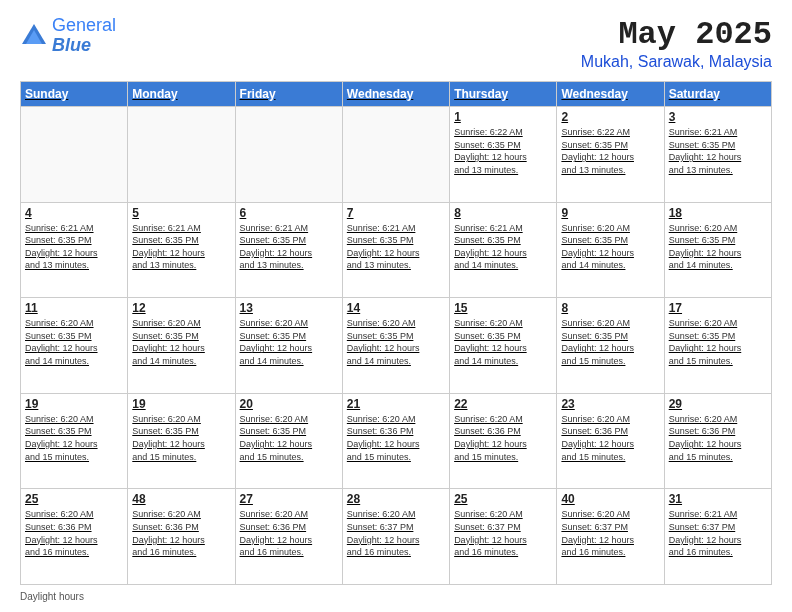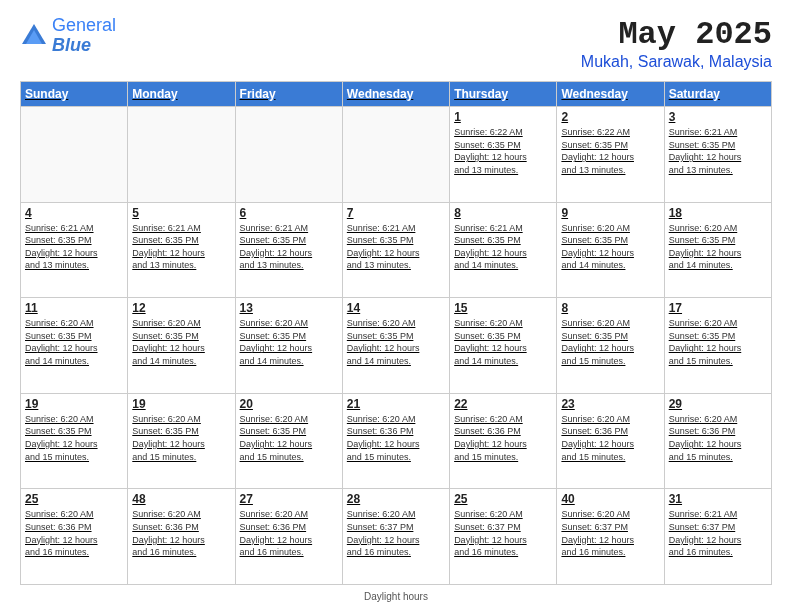--- a/index.html
+++ b/index.html
@@ -100,21 +100,21 @@
     }
     .day-info {
       font-size: 9px;
       color: #333;
       line-height: 1.4;
     }
     .footer {
       margin-top: 6px;
       font-size: 10px;
       color: #555;
-      text-align: center;
+      text-align: left;
     }
   </style>
 </head>
 <body>
 
 <div class="page">
   <div class="header">
     <div class="logo">
       <svg class="logo-icon" viewBox="0 0 28 28" xmlns="http://www.w3.org/2000/svg">
         <polygon points="14,2 26,22 2,22" fill="#3a7bd5"></polygon>

